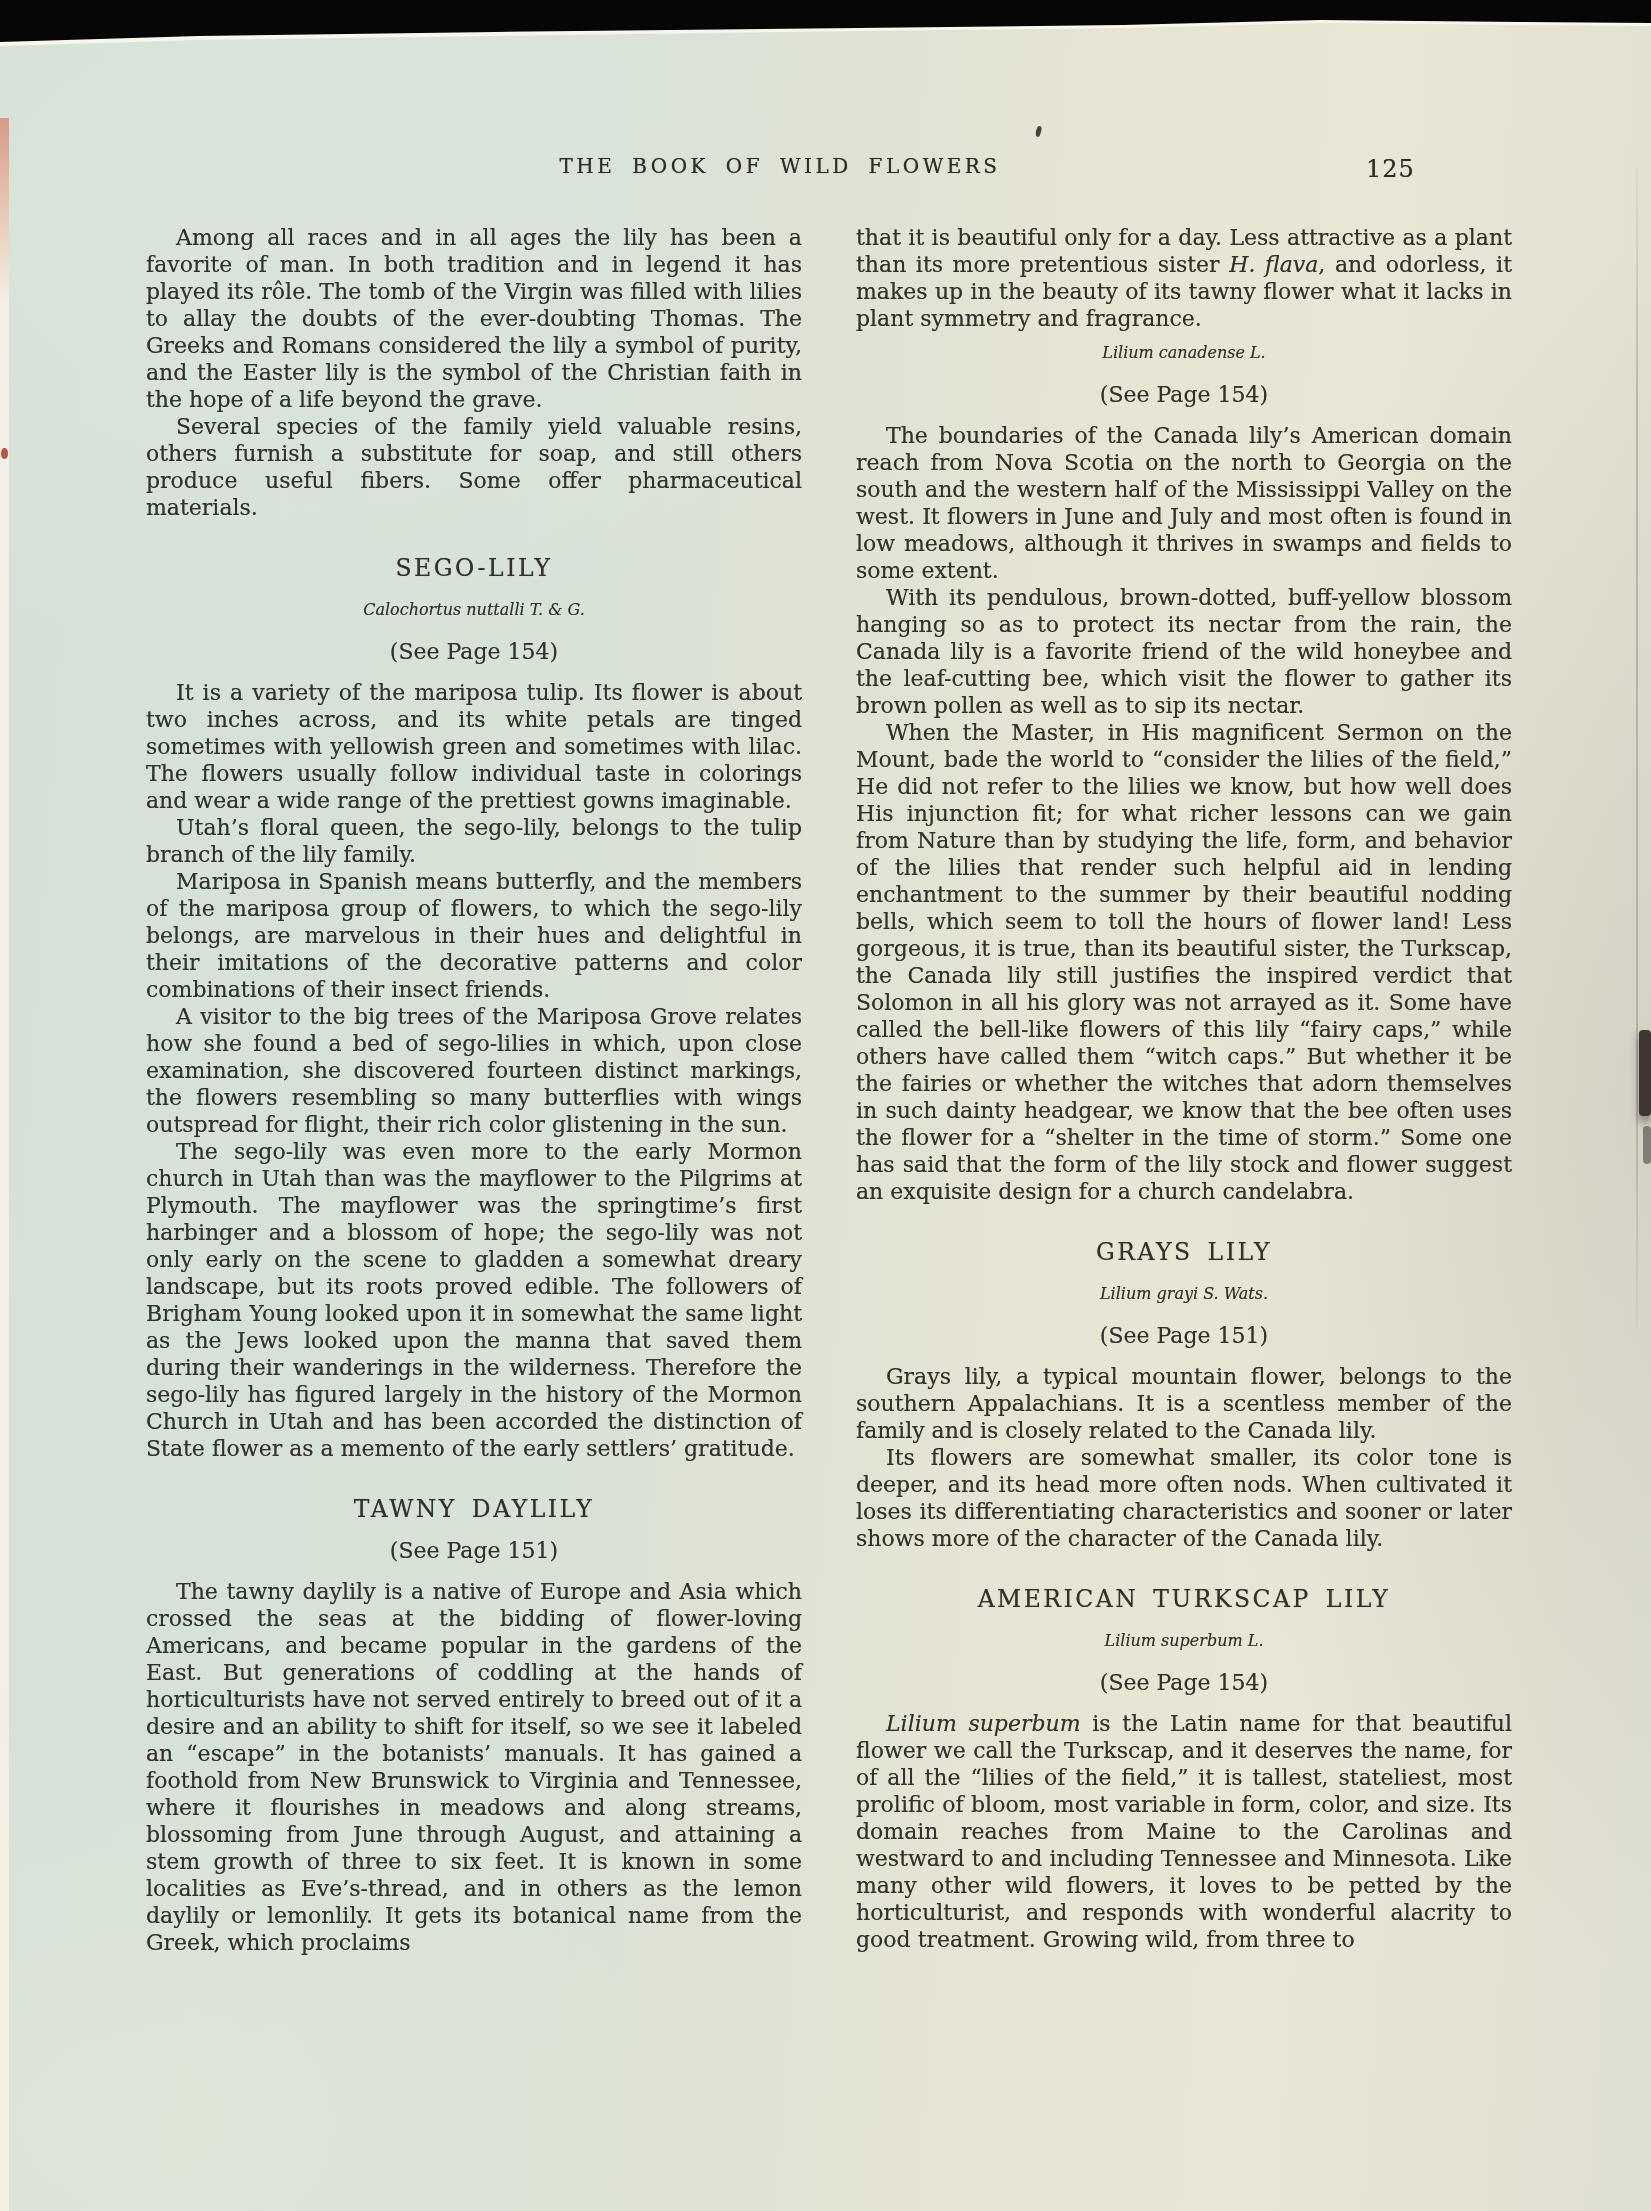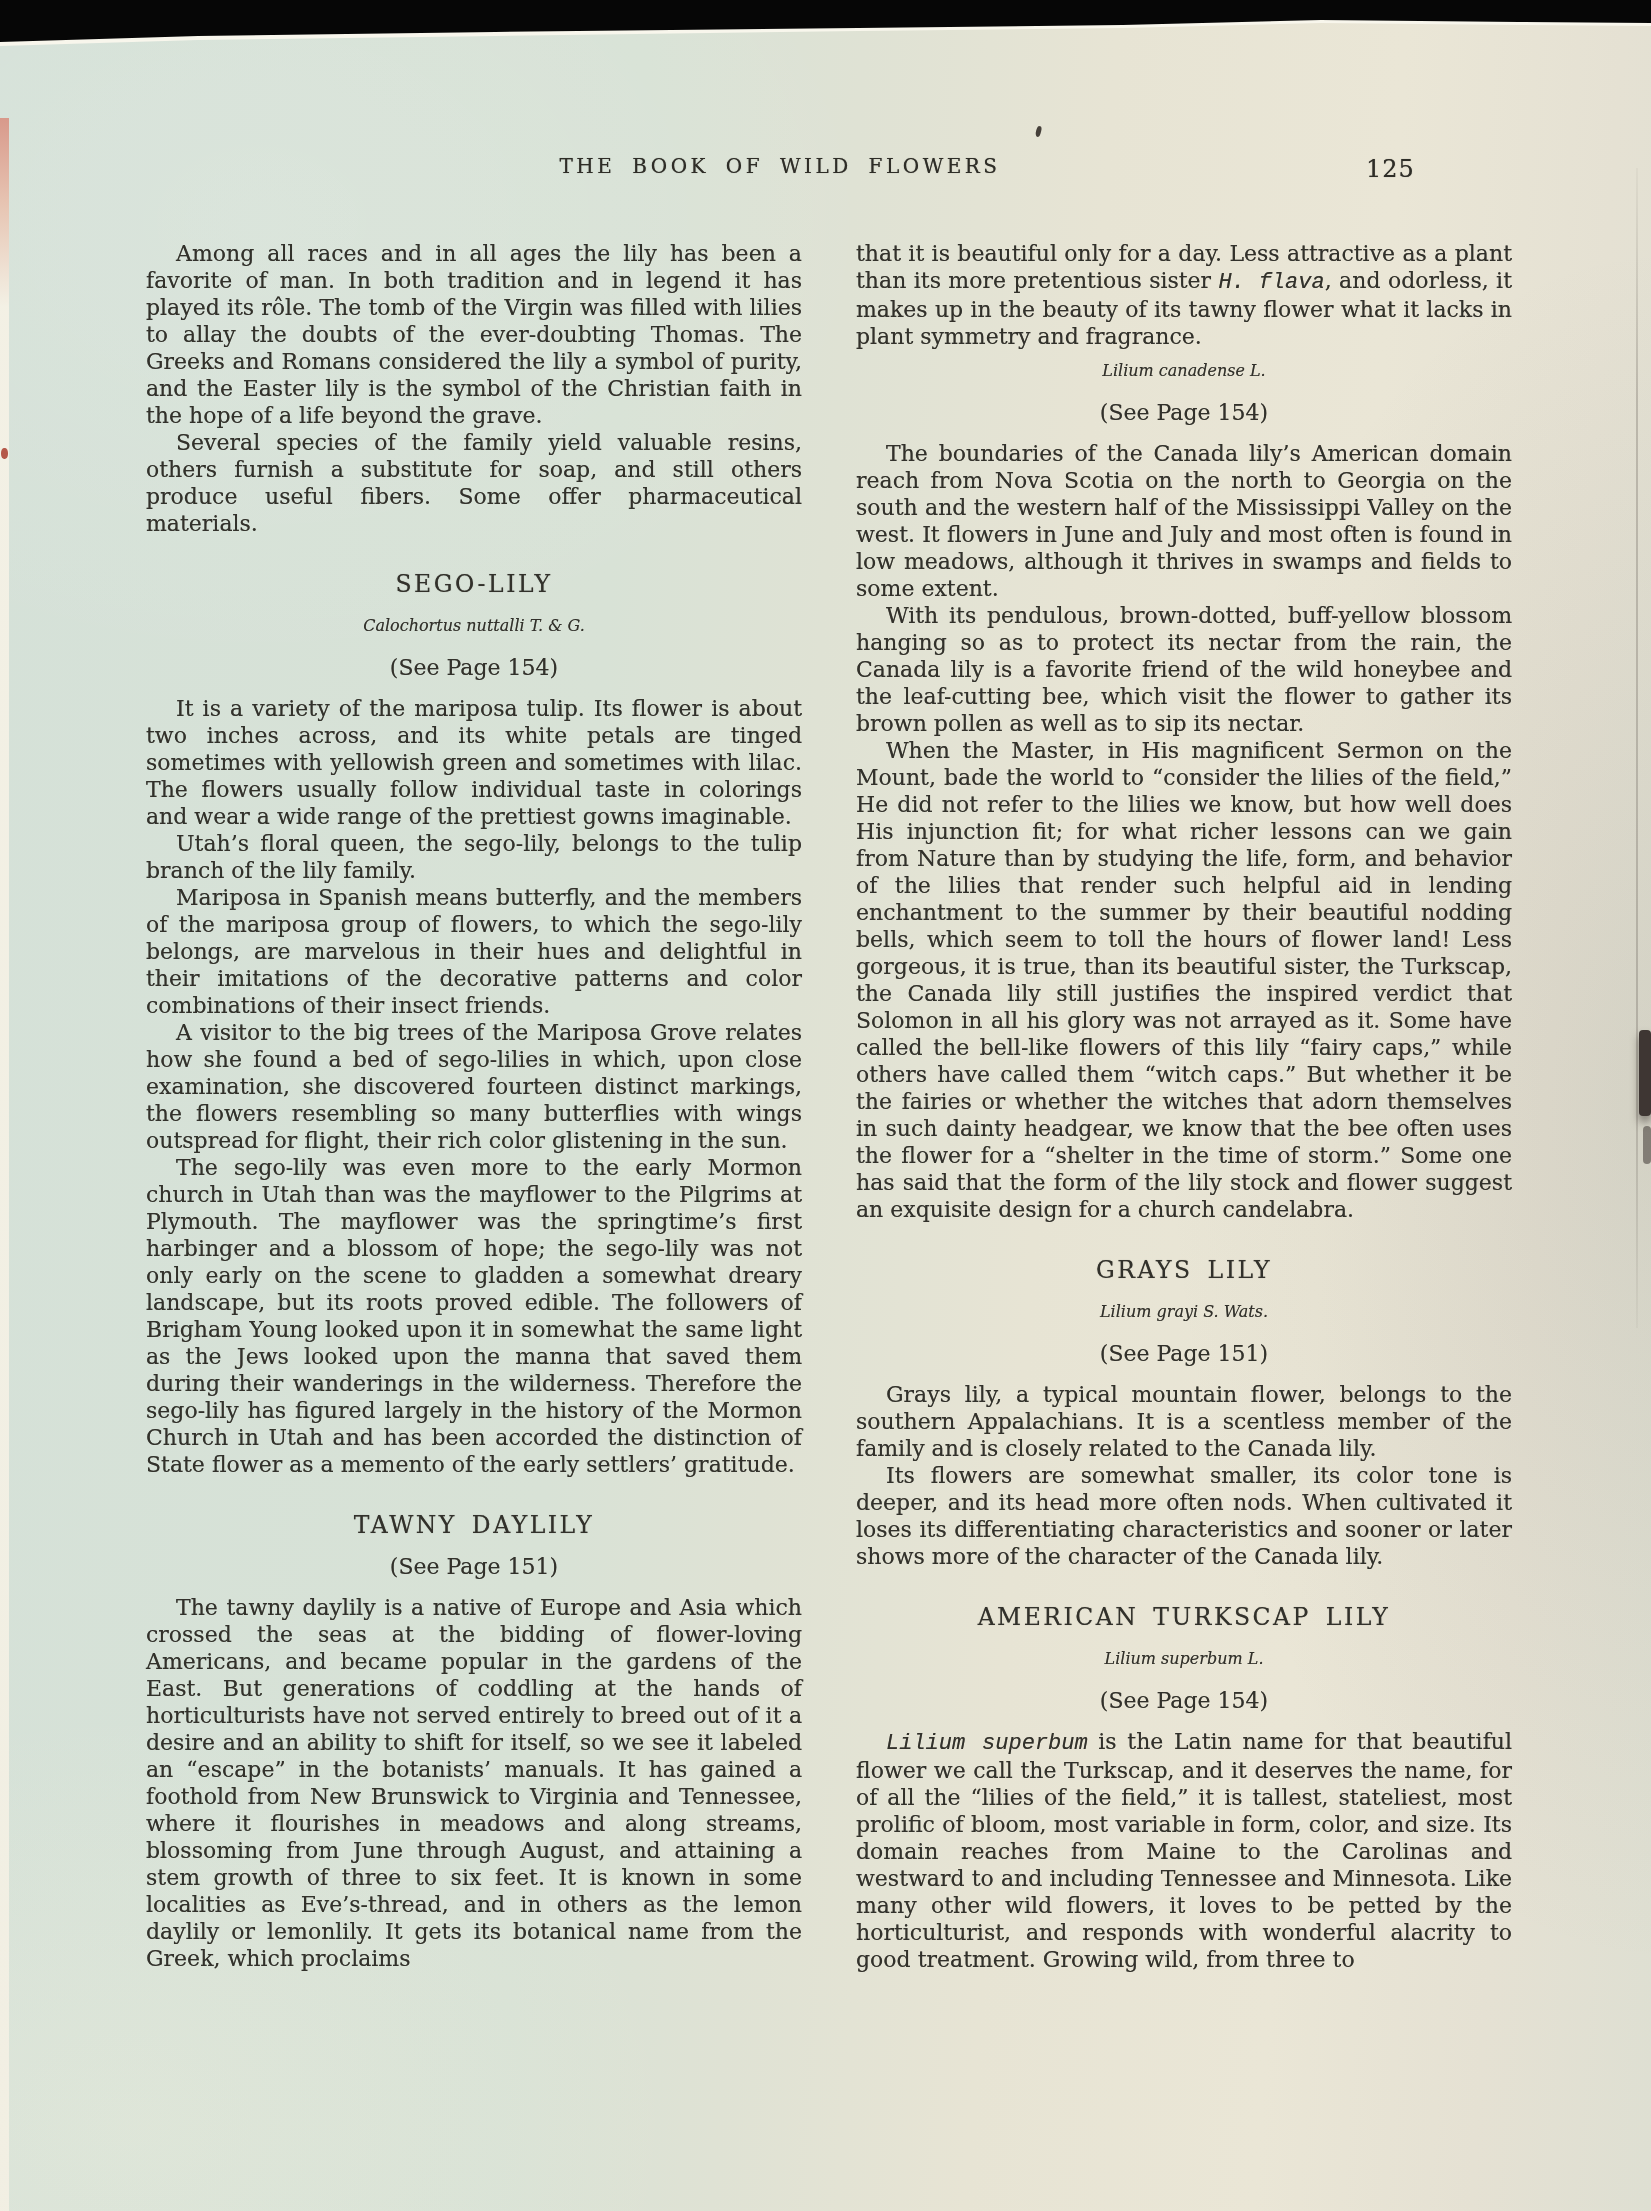--- a/index.html
+++ b/index.html
@@ -61,21 +61,21 @@
     color:#2e2d27;
     text-shadow:0 0 .7px rgba(40,38,32,.65);
   }
   .page-num{
     position:absolute;top:155px;left:1366px;
     font-size:24px;letter-spacing:1px;
     color:#2e2d27;
     text-shadow:0 0 .7px rgba(40,38,32,.65);
   }
   .columns{
-    position:absolute;top:240px;left:146px;width:1366px;
+    position:absolute;top:224px;left:146px;width:1366px;
     display:flex;gap:54px;
   }
   .col{width:666px;}
   .col p{
     margin:0;
     font-size:22px;line-height:27px;
     text-align:justify;
     text-indent:30px;
     text-shadow:0 0 .6px rgba(45,43,37,.55);
   }
@@ -93,21 +93,21 @@
     font-size:16px;line-height:42px;
     text-align:center;
     text-shadow:0 0 .6px rgba(45,43,37,.5);
   }
   .sec-sub,.sec-note{
     font-size:22px;line-height:42px;
     text-align:center;
     text-shadow:0 0 .6px rgba(45,43,37,.5);
   }
   .sec-note{margin-bottom:6px;}
-  .it{font-style:italic;font-family:Liberation Mono, monospace;}
+  .it{font-style:italic;}
 </style>
 </head>
 <body>
 
 <div class="paper-rim"></div>
 
 <div class="page">
 
   <div class="left-edge"></div>
   <div class="red-speck"></div>

